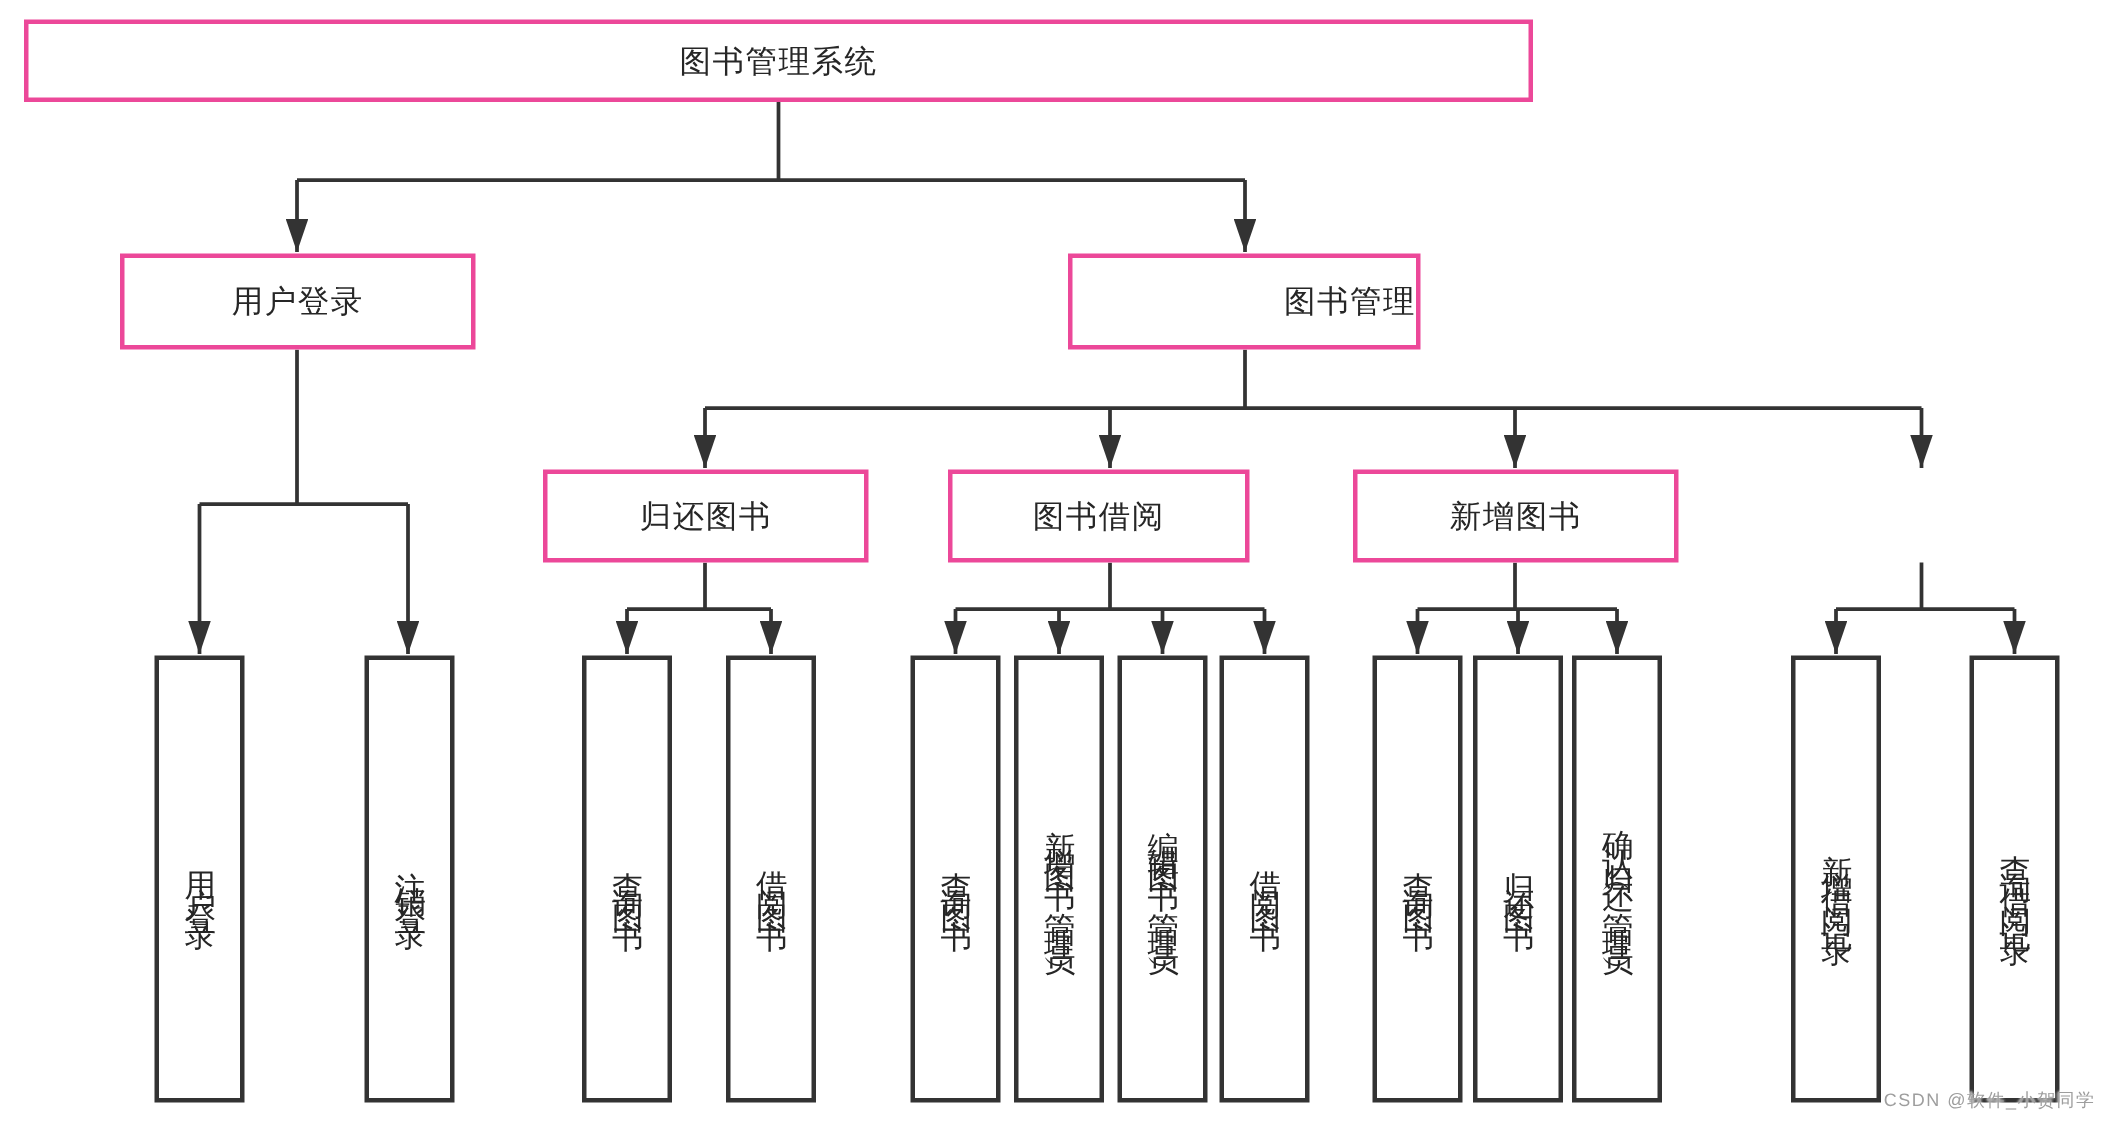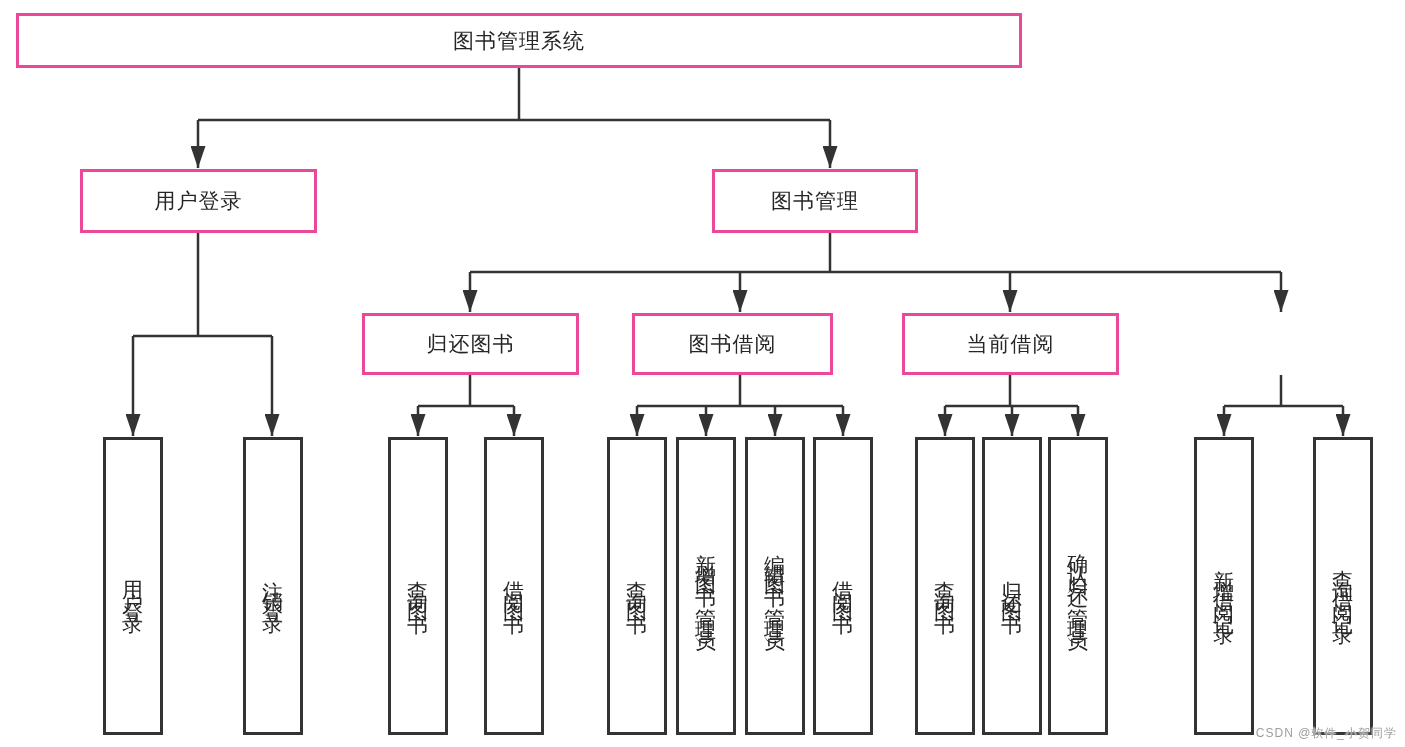--- a/index.html
+++ b/index.html
@@ -128,32 +128,32 @@
     </g>
   </svg>
 
   <div class="hbox" style="left:16px; top:13px; width:1006px; height:55px;">
     <span>图书管理系统</span>
   </div>
 
   <div class="hbox" style="left:80px; top:169px; width:237px; height:64px;">
     <span>用户登录</span>
   </div>
-  <div class="hbox" style="left:712px; top:169px; width:206px; height:64px;">
+  <div class="hbox" style="left:712px; top:169px; width:235px; height:64px;justify-content:flex-end;">
     <span>图书管理</span>
   </div>
 
   <div class="hbox" style="left:362px; top:313px; width:217px; height:62px;">
     <span>归还图书</span>
   </div>
   <div class="hbox" style="left:632px; top:313px; width:201px; height:62px;">
     <span>图书借阅</span>
   </div>
   <div class="hbox" style="left:902px; top:313px; width:217px; height:62px;">
-    <span>当前借阅</span>
+    <span>新增图书</span>
   </div>
 
   <div class="vbox" style="left:103px; top:437px;">
     <span class="vtext">用户登录</span>
   </div>
   <div class="vbox" style="left:243px; top:437px;">
     <span class="vtext">注销登录</span>
   </div>
 
   <div class="vbox" style="left:388px; top:437px;">

